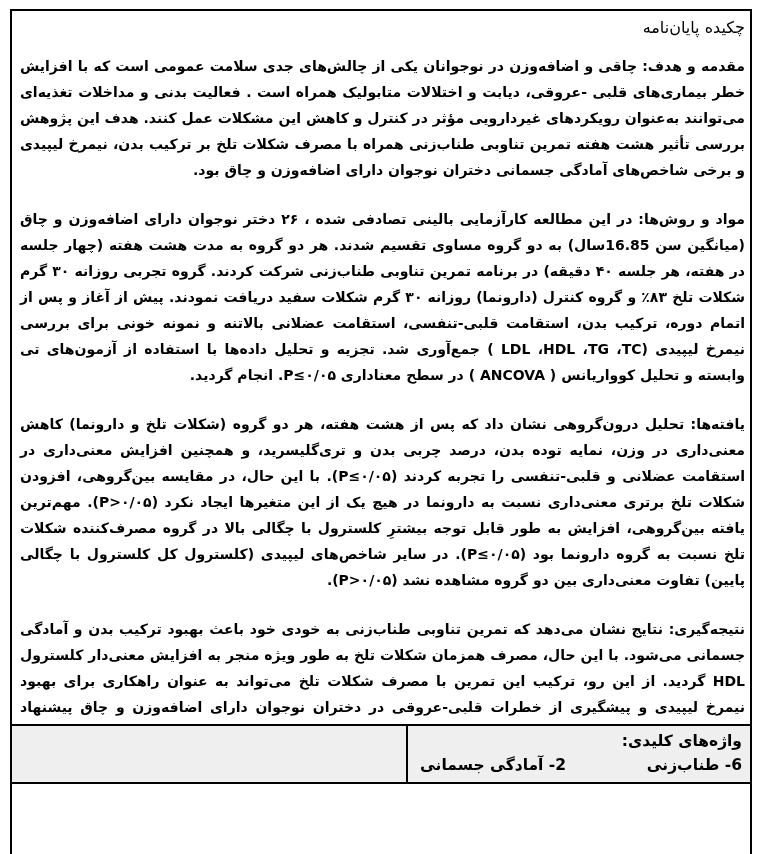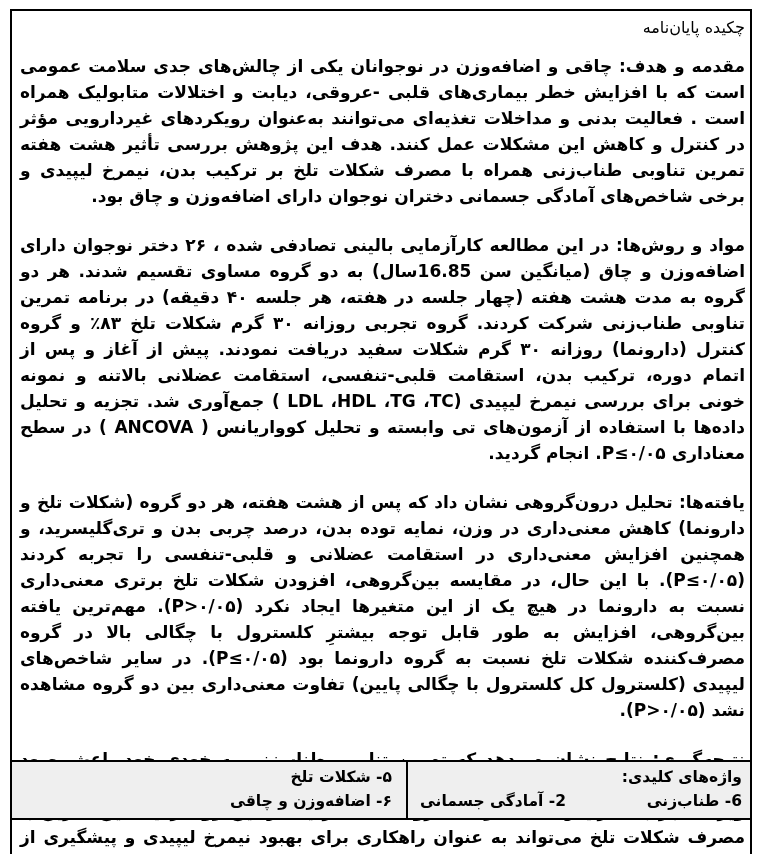--- a/index.html
+++ b/index.html
@@ -19,26 +19,26 @@
   .content{
     direction:rtl;
     padding:3px 5px 0 8px;
   }
   .doc-title{
     font-size:16px;line-height:27px;font-weight:400;
     text-align:right;
   }
   p.section{
     margin:0;margin-top:23px;
-    font-size:17px;line-height:26px;font-weight:700;
+    font-size:14px;line-height:26px;font-weight:700;
     text-align:justify;text-justify:inter-word;
   }
   p.section:first-of-type{margin-top:12px;}
   .kw{
-    position:absolute;left:0;right:0;top:749px;
+    position:absolute;left:0;right:0;top:713px;
     box-sizing:border-box;
     display:flex;direction:rtl;
     background:var(--kw-bg,#efefef);
     border-top:2px solid var(--border,#000);
     border-bottom:2px solid var(--border,#000);
   }
   .kw-main{
     width:344px;box-sizing:border-box;flex:none;
     border-left:2px solid var(--border,#000);
     padding:3px 8px 5px 4px;
@@ -77,18 +77,14 @@
   </div>
 
   <div class="kw">
     <div class="kw-main">
       <div class="kw-label">واژه‌های کلیدی:</div>
       <div class="kw-grid">
         <div class="kw-item">6- طناب‌زنی</div>
         <div class="kw-item">2- آمادگی جسمانی</div>
       </div>
     </div>
-    <div class="kw-side">
-      <div class="kw-item">۵- شکلات تلخ</div>
-      <div class="kw-item">۶- اضافه‌وزن و چاقی</div>
-    </div>
   </div>
 </div>
 
 </body></html>

